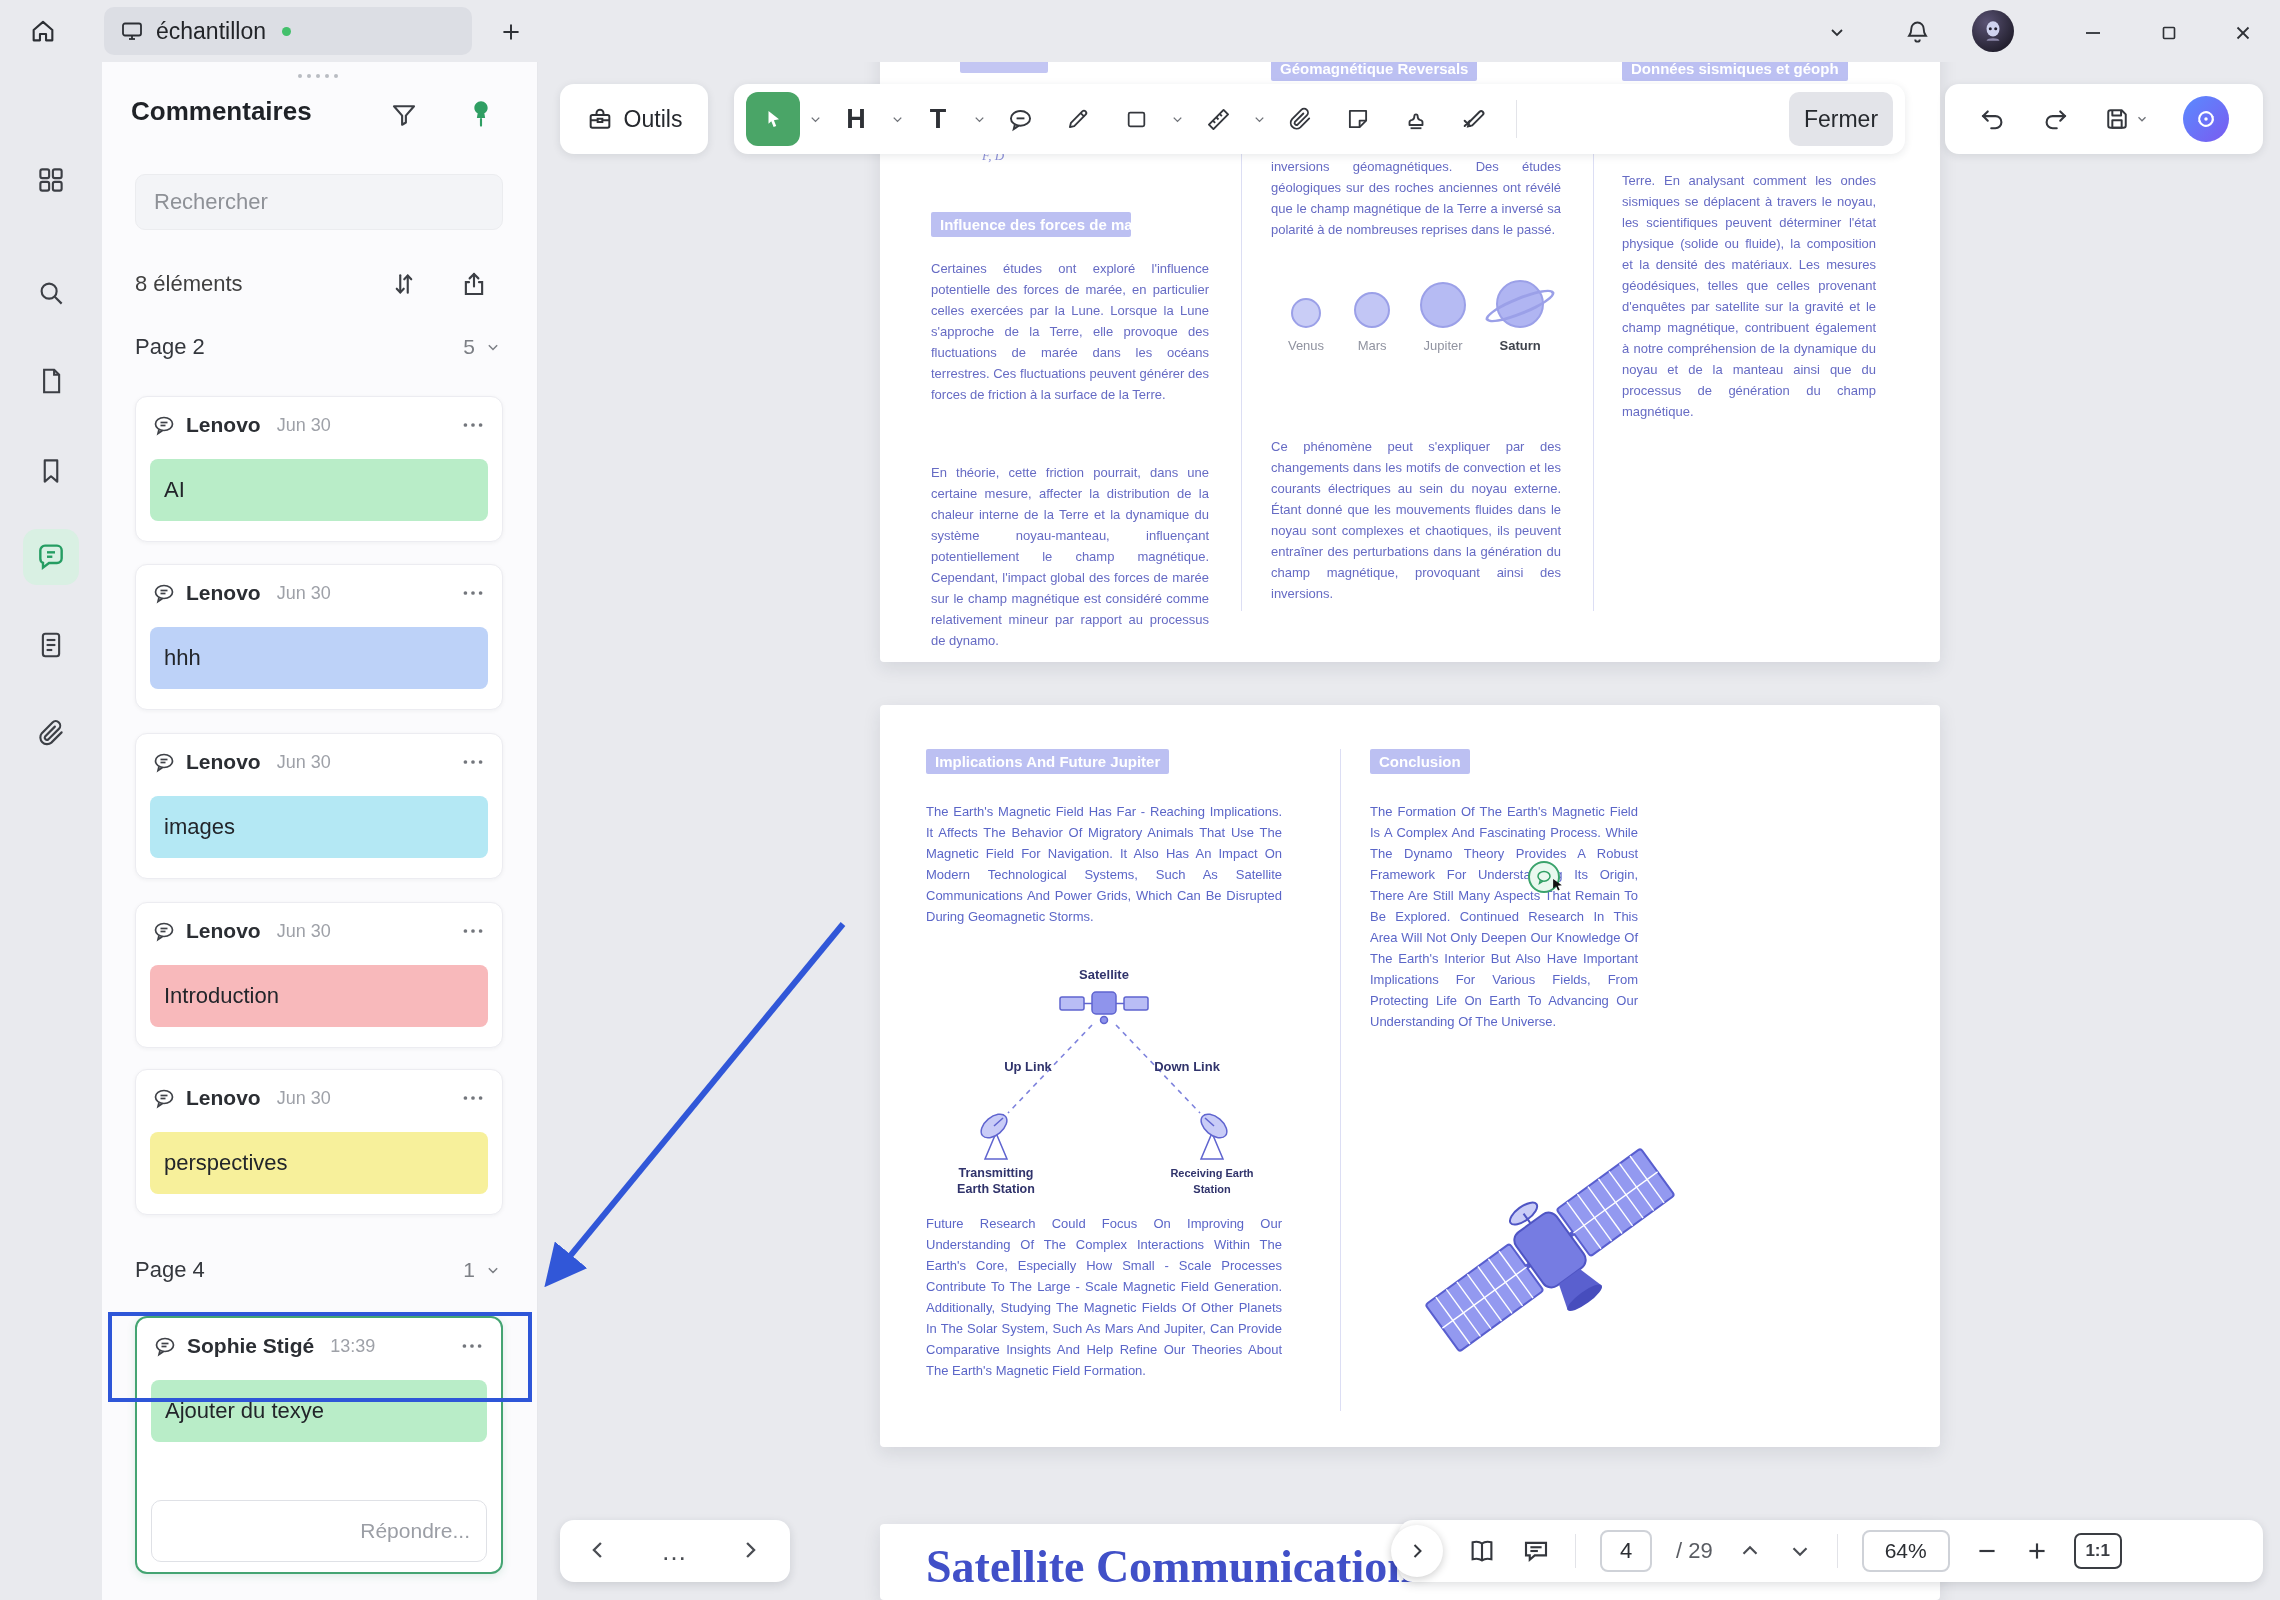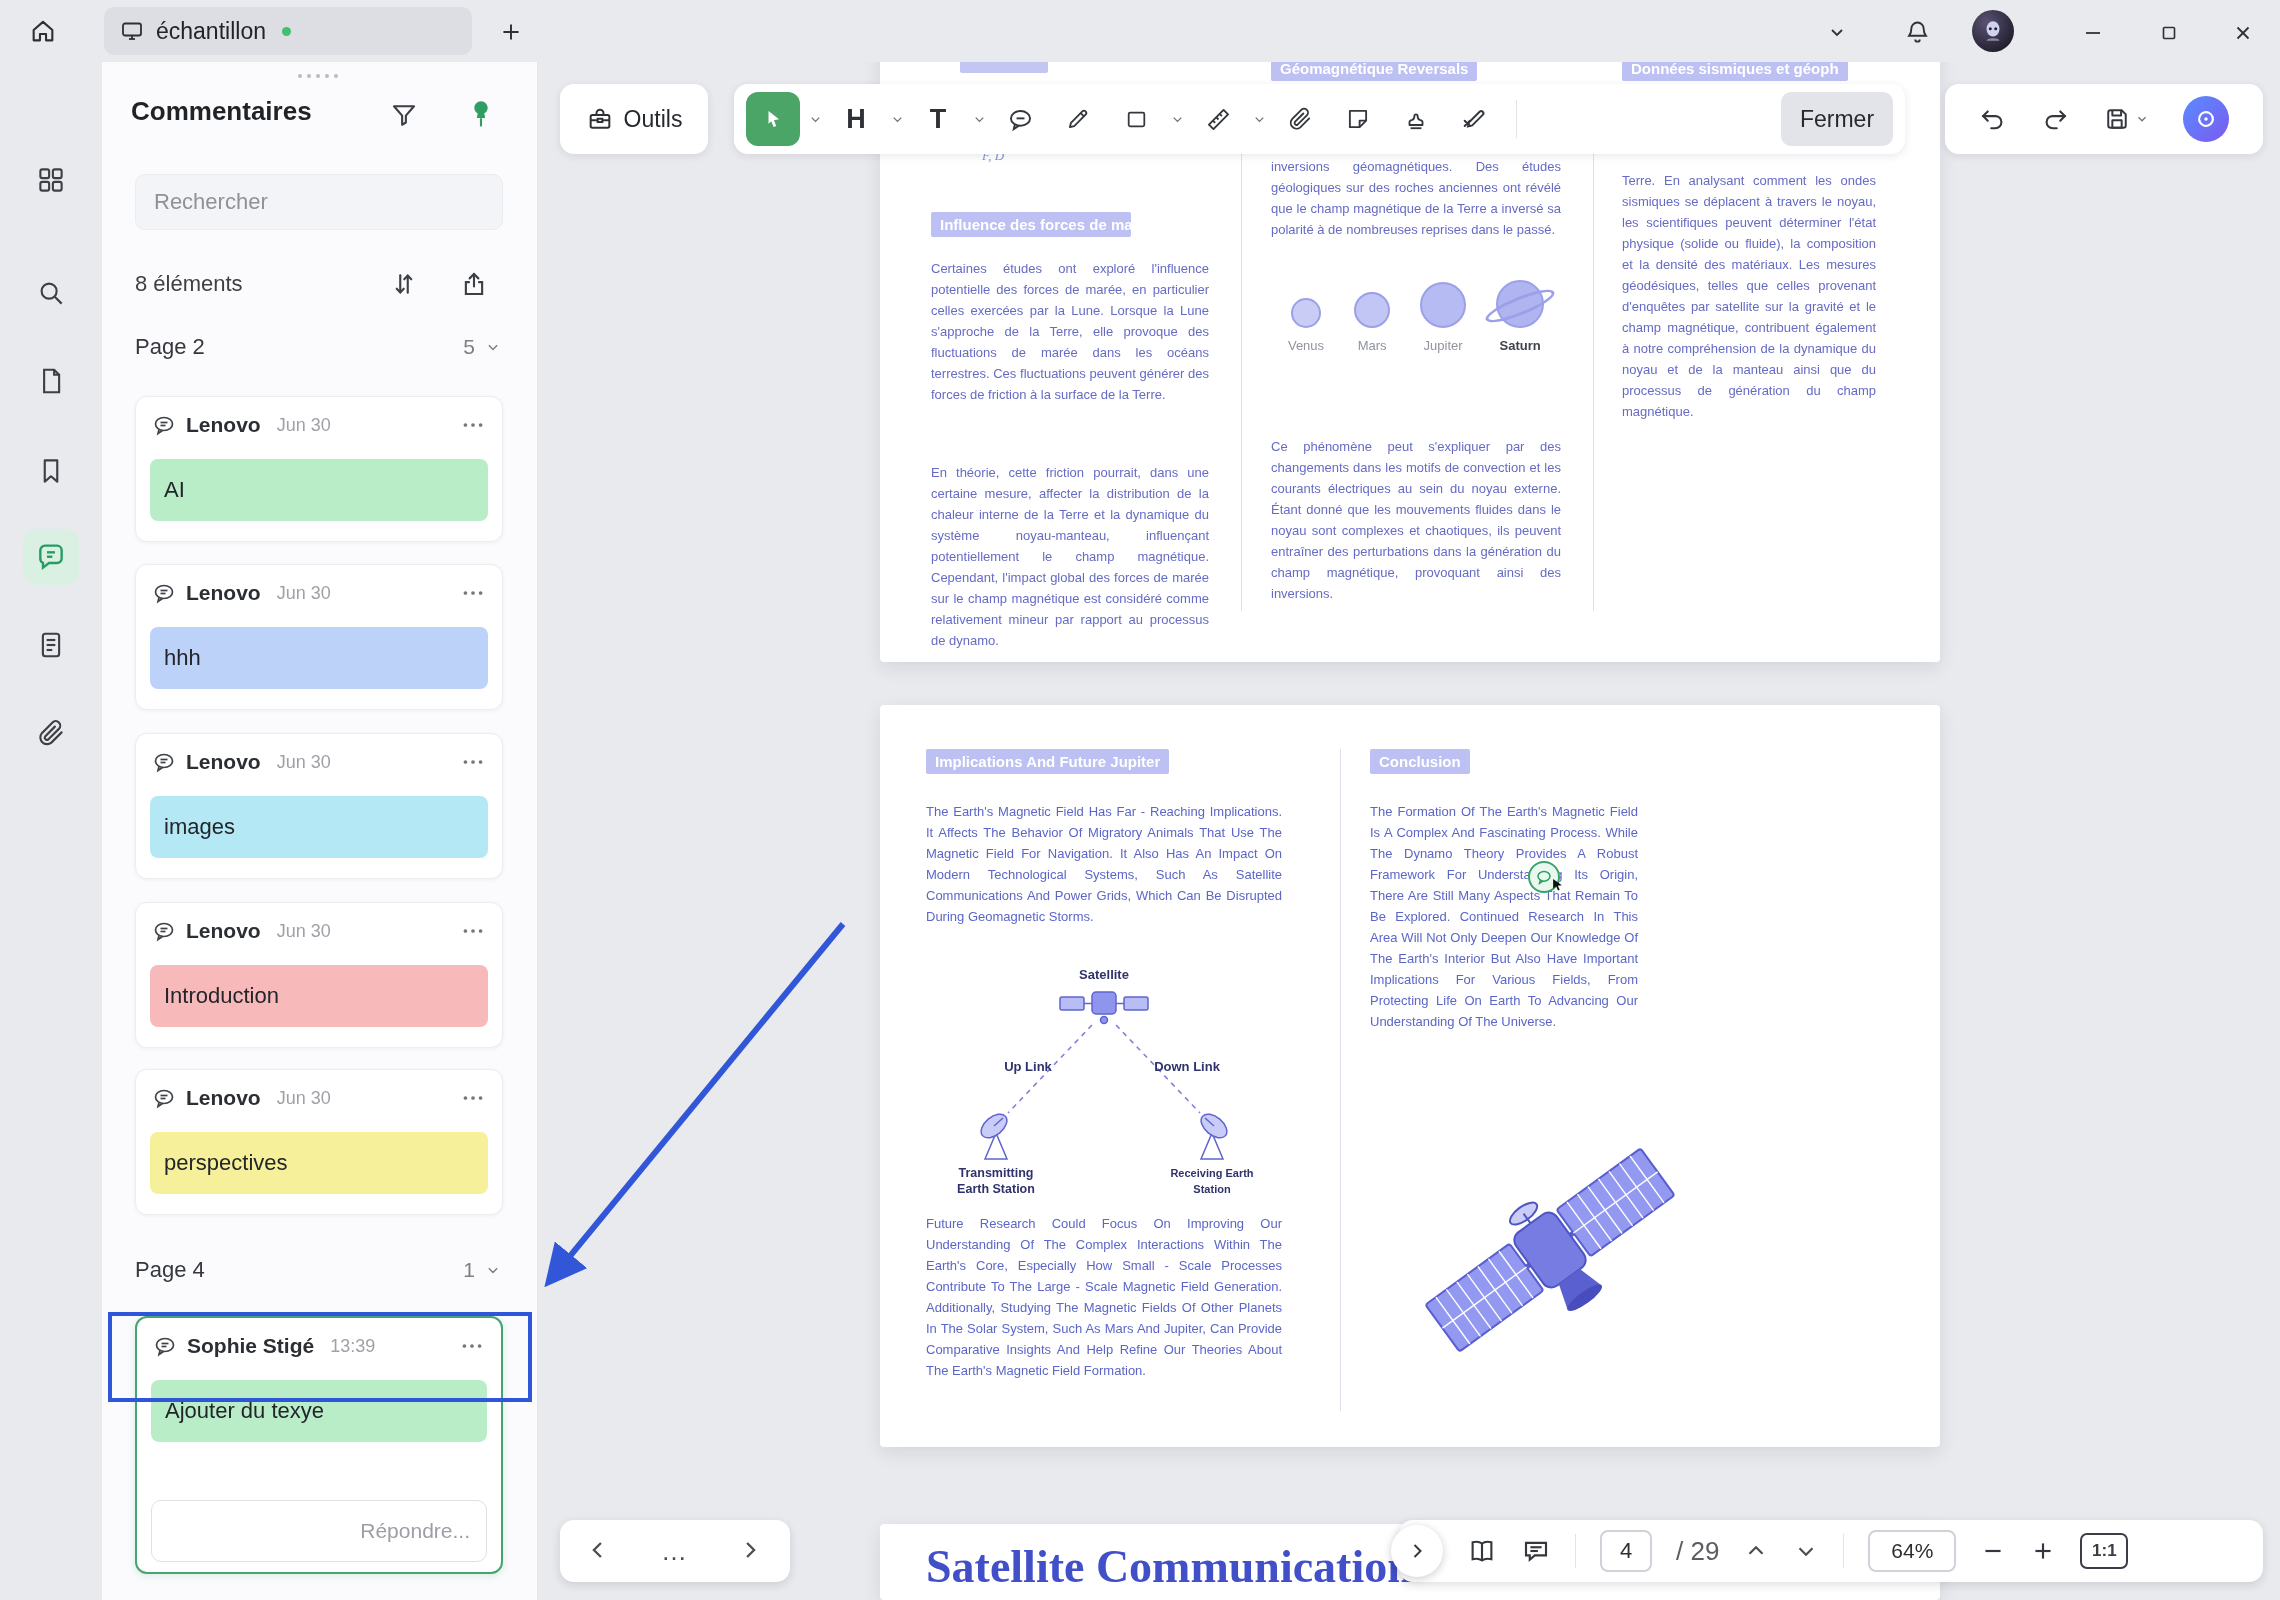--- a/index.html
+++ b/index.html
@@ -50,21 +50,21 @@
   .reply-box input::placeholder{color:#9b9ea5;}
 
   
   .btn-outils{position:absolute;left:560px;top:84px;width:148px;height:70px;background:#fff;border-radius:14px;box-shadow:0 2px 8px rgba(30,35,50,.10);display:flex;align-items:center;justify-content:center;gap:10px;z-index:16;font-size:23px;color:#26292e;}
   .tools-bar{position:absolute;left:734px;top:84px;width:1171px;height:70px;background:#fff;border-radius:14px;box-shadow:0 2px 8px rgba(30,35,50,.10);display:flex;align-items:center;padding:0 12px;gap:6px;z-index:16;}
   .tool{width:52px;height:54px;display:flex;align-items:center;justify-content:center;color:#34373d;border-radius:10px;}
   .tool-letter{font-size:27px;font-weight:600;color:#2e3136;}
   .tool.select{background:#4aa567;color:#fff;width:54px;border-radius:12px;}
   .chev{width:18px;height:54px;display:flex;align-items:center;justify-content:center;color:#6e7177;}
   .tdiv{width:1px;height:38px;background:#e3e4e9;margin:0 10px;}
-  .btn-fermer{margin-left:auto;width:112px;height:54px;background:#e3e4e9;border-radius:10px;display:flex;align-items:center;justify-content:center;font-size:23px;color:#26292e;}
+  .btn-fermer{margin-left:auto;width:104px;height:54px;background:#e3e4e9;border-radius:10px;display:flex;align-items:center;justify-content:center;font-size:23px;color:#26292e;}
   .right-bar{position:absolute;left:1945px;top:84px;width:318px;height:70px;background:#fff;border-radius:14px;box-shadow:0 2px 8px rgba(30,35,50,.10);display:flex;align-items:center;justify-content:space-evenly;z-index:16;color:#34373d;}
   .ai-circle{width:46px;height:46px;border-radius:50%;background:linear-gradient(135deg,#5a8bff,#7a5bf0);display:flex;align-items:center;justify-content:center;color:#fff;}
 
   
   .page{position:absolute;left:880px;width:1060px;background:#fff;border-radius:4px;box-shadow:0 6px 18px rgba(30,35,60,.10);z-index:1;}
   .page1{top:-160px;height:822px;}
   .page2{top:705px;height:742px;}
   .page3{top:1524px;height:76px;overflow:hidden;}
   .doc-h{position:absolute;background:#bcc0f2;color:#fff;font-size:15px;font-weight:700;padding:4px 9px;border-radius:2px;white-space:nowrap;overflow:hidden;}
   .doc-p{position:absolute;font-size:13px;line-height:21px;color:#666bc4;text-align:justify;}
@@ -90,21 +90,21 @@
   
   .pill{position:absolute;top:1520px;height:62px;background:#fff;border-radius:14px;box-shadow:0 3px 10px rgba(30,35,50,.14);display:flex;align-items:center;z-index:18;color:#4a4d53;}
   .pill-left{left:560px;width:230px;justify-content:space-around;}
   .pill-right{left:1399px;width:864px;gap:24px;padding:0 20px 0 6px;}
   .pnav-ic{width:30px;height:30px;color:#4a4d53;}
   .ellipsis{font-size:26px;color:#4a4d53;letter-spacing:2px;line-height:20px;}
   .expand-circle{width:52px;height:52px;border-radius:50%;background:#fff;box-shadow:0 2px 8px rgba(0,0,0,.20);display:flex;align-items:center;justify-content:center;margin-left:-14px;color:#34373d;}
   .pdiv{width:1px;height:34px;background:#e2e3e8;}
   .page-box{width:52px;height:42px;border:2px solid #cfd2d8;border-radius:8px;display:flex;align-items:center;justify-content:center;}
   .page-box input{width:44px;border:0;outline:0;text-align:center;font-size:22px;color:#2b2e33;background:transparent;font-family:"Liberation Sans",sans-serif;}
-  .page-total{font-size:26px;color:#5a5d63;}
+  .page-total{font-size:22px;color:#5a5d63;}
   .zoom-box{width:88px;height:42px;border:2px solid #cfd2d8;border-radius:8px;display:flex;align-items:center;justify-content:center;font-size:21px;color:#2b2e33;}
   .fit-box{width:48px;height:36px;border:2.5px solid #3a3d43;border-radius:7px;display:flex;align-items:center;justify-content:center;font-size:17px;font-weight:700;color:#3a3d43;}
 
   
   .annot-svg{position:absolute;left:0;top:0;z-index:40;pointer-events:none;}
   .sel-rect{position:absolute;left:108px;top:1312px;width:424px;height:90px;border:4px solid #2e56d8;z-index:41;pointer-events:none;}
 </style>
 </head>
 <body>
 

